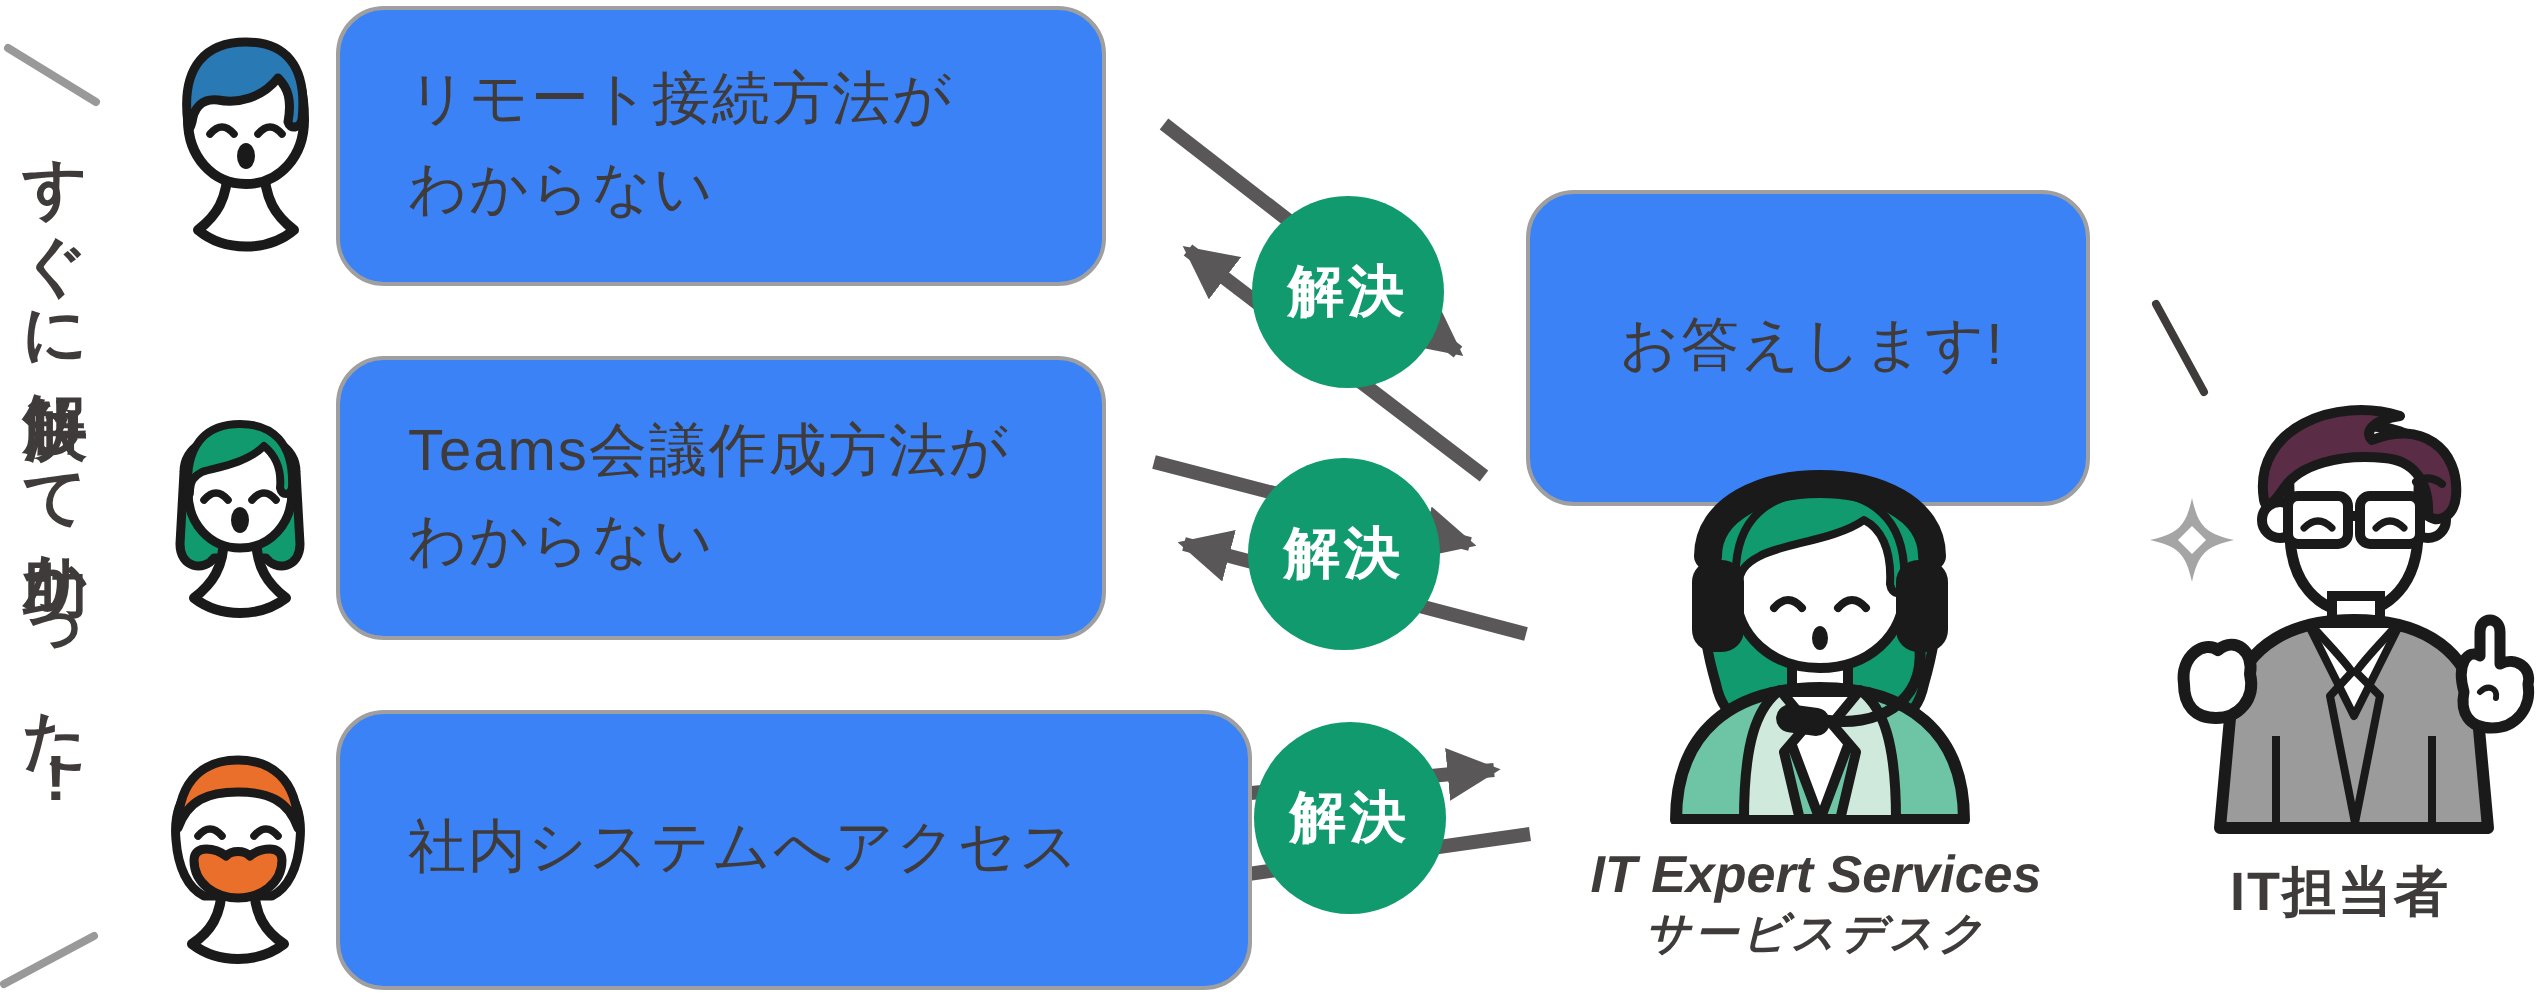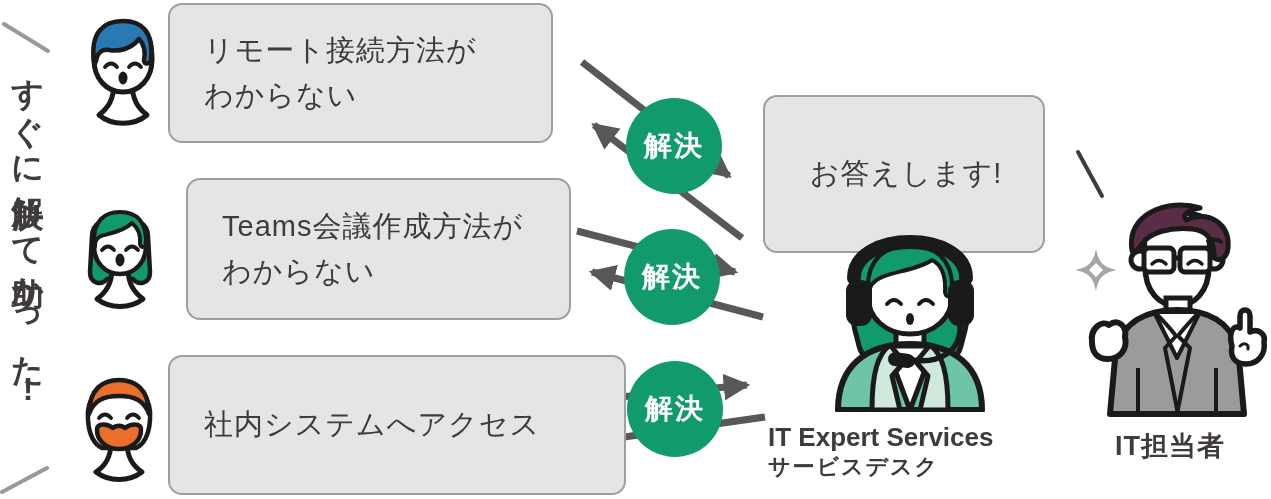--- a/index.html
+++ b/index.html
@@ -3,34 +3,34 @@
 <meta charset="utf-8">
 <style>
   html,body{margin:0;padding:0;background:#fff;}
   .canvas{position:relative;width:1271px;height:499px;background:#fff;overflow:hidden;
           font-family:"Liberation Sans","DejaVu Sans",sans-serif;color:#3f3b3a;}
   .overlay{position:absolute;left:0;top:0;z-index:1;}
   .fig{position:absolute;z-index:3;}
   .vtext{position:absolute;left:6px;top:56px;z-index:2;
          writing-mode:vertical-rl;text-orientation:upright;
          font-size:32px;font-weight:bold;letter-spacing:2px;color:#3f3b3a;}
-  .bubble{position:absolute;z-index:2;background:#e5e5e5;border:2px solid #9f9f9f;border-radius:14px;
+  .bubble{position:absolute;z-index:2;background:#3b82f6;border:2px solid #9f9f9f;border-radius:24px;
           display:flex;flex-direction:column;justify-content:center;box-sizing:border-box;
           padding-left:34px;gap:6px;}
   .bubble span{display:block;font-size:29px;font-weight:500;letter-spacing:1px;color:#3f3b3a;line-height:1.35;}
   .b1{left:168px;top:3px;width:385px;height:140px;}
-  .b2{left:186px;top:178px;width:385px;height:142px;}
+  .b2{left:168px;top:178px;width:385px;height:142px;}
   .b3{left:168px;top:355px;width:458px;height:140px;}
   .badge{position:absolute;z-index:4;width:96px;height:96px;border-radius:50%;background:#119a6e;
          display:flex;align-items:center;justify-content:center;
          color:#ffffff;font-size:28px;font-weight:bold;letter-spacing:2px;}
   .g1{left:626px;top:98px;} .g2{left:624px;top:229px;} .g3{left:627px;top:361px;}
   .answer-bubble{left:763px;top:95px;width:282px;height:158px;align-items:center;padding-left:4px;}
   .answer-bubble span{font-size:29px;}
-  .desk-label{position:absolute;left:768px;top:422px;width:280px;z-index:2;text-align:left;}
+  .desk-label{position:absolute;left:768px;top:422px;width:280px;z-index:2;text-align:center;font-style:italic;}
   .desk-label .en{font-size:26px;font-weight:bold;line-height:1.2;}
   .desk-label .jp{font-size:22px;font-weight:bold;line-height:1.3;letter-spacing:2px;}
   .exclaim{position:absolute;left:1106px;top:156px;z-index:2;font-size:30px;font-weight:bold;letter-spacing:1px;}
   .staff-label{position:absolute;left:1085px;top:428px;width:170px;z-index:2;text-align:center;
                font-size:27px;font-weight:bold;letter-spacing:1px;}
 </style>
 </head>
 <body>
 
 <div class="canvas">

